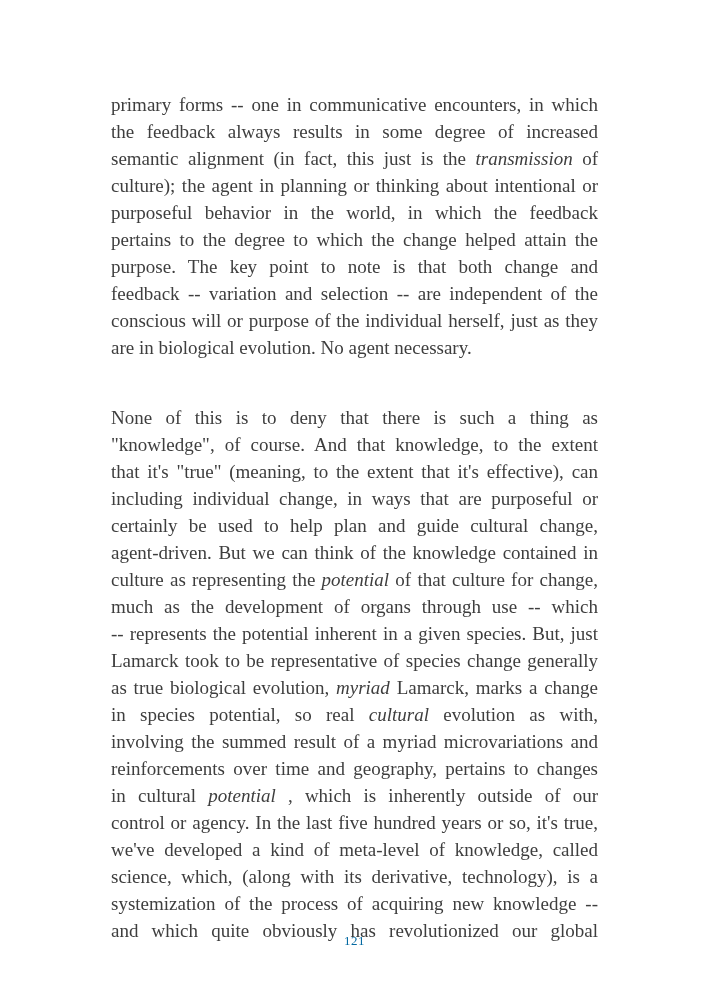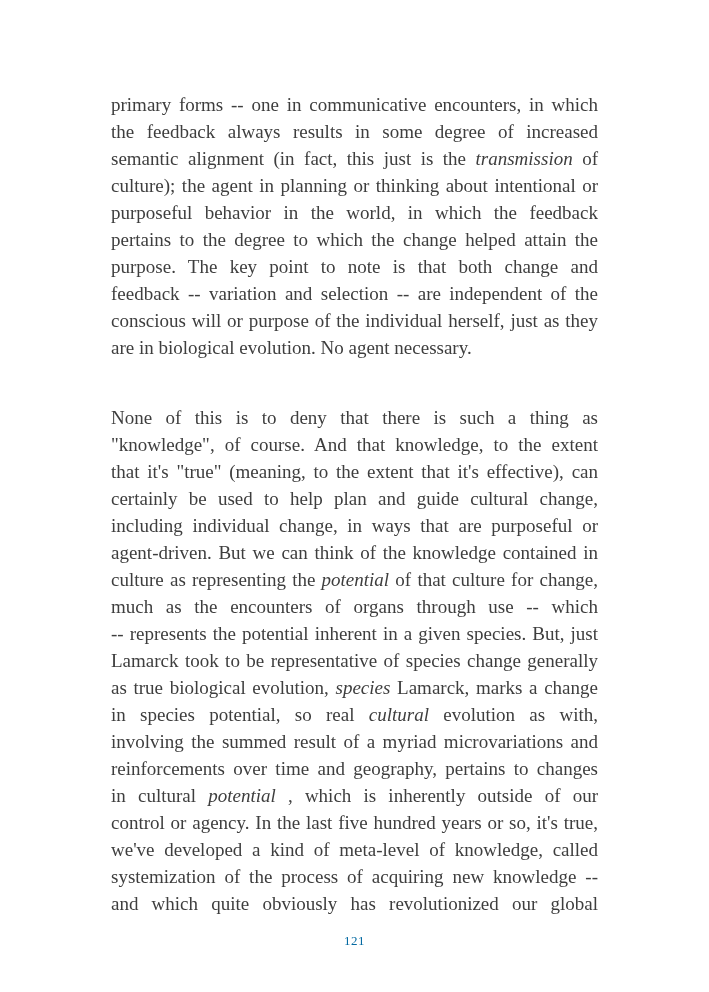--- a/index.html
+++ b/index.html
@@ -63,32 +63,33 @@
         <div class="line"><span>pertains to the degree to which the change helped attain the</span></div>
         <div class="line"><span>purpose. The key point to note is that both change and</span></div>
         <div class="line"><span>feedback -- variation and selection -- are independent of the</span></div>
         <div class="line"><span>conscious will or purpose of the individual herself, just as they</span></div>
         <div class="line no-stretch"><span>are in biological evolution. No agent necessary.</span></div>
       </div>
       <div class="paragraph">
         <div class="line"><span>None of this is to deny that there is such a thing as</span></div>
         <div class="line"><span>"knowledge", of course. And that knowledge, to the extent</span></div>
         <div class="line"><span>that it's "true" (meaning, to the extent that it's effective), can</span></div>
+        <div class="line"><span>including individual change, in ways that are purposeful or</span></div>
         <div class="line"><span>certainly be used to help plan and guide cultural change,</span></div>
-        <div class="line"><span>including individual change, in ways that are purposeful or</span></div>
         <div class="line"><span>agent-driven. But we can think of the knowledge contained in</span></div>
         <div class="line"><span>culture as representing the </span><em>potential</em><span> of that culture for change,</span></div>
-        <div class="line"><span>much as the encounters of organs through use -- which</span></div>
+        <div class="line"><span>much as the development of organs through use -- which</span></div>
         <div class="line"><span>-- represents the potential inherent in a given species. But, just</span></div>
         <div class="line"><span>Lamarck took to be representative of species change generally</span></div>
-        <div class="line"><span>as true biological evolution, </span><em>species</em><span> Lamarck, marks a change</span></div>
+        <div class="line"><span>as true biological evolution, </span><em>myriad</em><span> Lamarck, marks a change</span></div>
         <div class="line"><span>in species potential, so real </span><em>cultural</em><span> evolution as with,</span></div>
         <div class="line"><span>involving the summed result of a myriad microvariations and</span></div>
         <div class="line"><span>reinforcements over time and geography, pertains to changes</span></div>
         <div class="line"><span>in cultural </span><em>potential</em><span> , which is inherently outside of our</span></div>
         <div class="line"><span>control or agency. In the last five hundred years or so, it's true,</span></div>
         <div class="line"><span>we've developed a kind of meta-level of knowledge, called</span></div>
+        <div class="line"><span>science, which, (along with its derivative, technology), is a</span></div>
         <div class="line"><span>systemization of the process of acquiring new knowledge --</span></div>
         <div class="line"><span>and which quite obviously has revolutionized our global</span></div>
       </div>
     </div>
   <div class="page-number">121</div>
 </div>
 
 </body></html>

